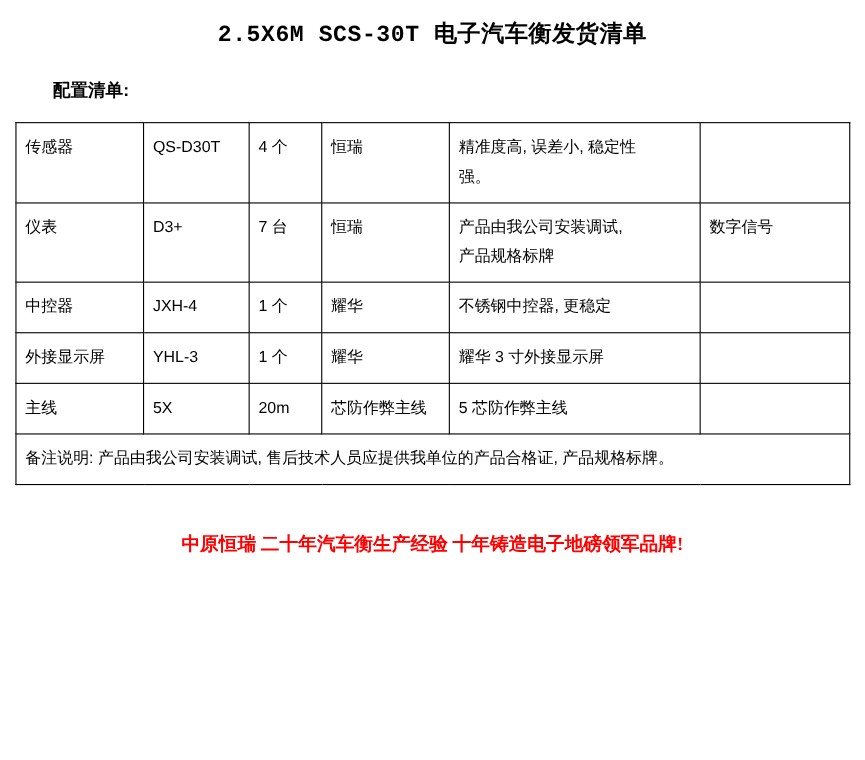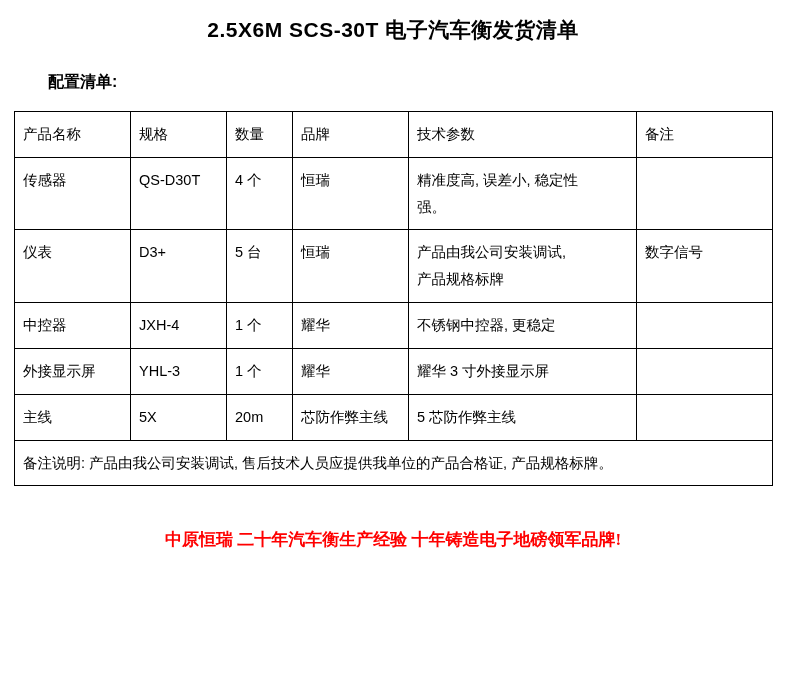--- a/index.html
+++ b/index.html
@@ -20,21 +20,21 @@
     height: 691px;
     box-sizing: border-box;
   }
   .doc-title {
     text-align: center;
     font-size: 21px;
     font-weight: bold;
     letter-spacing: 0.5px;
     margin-top: 16px;
     margin-bottom: 0;
-    font-family: Liberation Sans, sans-serif;
+    font-family: Liberation Mono, monospace;
   }
   .subtitle {
     font-size: 16px;
     font-weight: bold;
     margin-top: 28px;
     margin-left: 14px;
     padding-left: 34px;
   }
   table.spec-table {
     border-collapse: collapse;
@@ -84,46 +84,38 @@
   <table class="spec-table">
     <colgroup>
       <col class="col-0">
         <col class="col-1">
         <col class="col-2">
         <col class="col-3">
         <col class="col-4">
         <col class="col-5">
     </colgroup>
     <tbody>
-      <tr>
-        <td>产品名称</td>
-        <td>规格</td>
-        <td>数量</td>
-        <td>品牌</td>
-        <td>技术参数</td>
-        <td>备注</td>
-      </tr>
 
 
       <tr>
         <td>传感器</td>
         <td>QS-D30T</td>
         <td>4 个</td>
         <td>恒瑞</td>
         <td>
           <span class="cell-line">精准度高, 误差小, 稳定性</span>
           <span class="cell-line">强。</span>
         </td>
         <td></td>
       </tr>
 
       <tr>
         <td>仪表</td>
         <td>D3+</td>
-        <td>5 台</td>
+        <td>7 台</td>
         <td>恒瑞</td>
         <td>
           <span class="cell-line">产品由我公司安装调试,</span>
           <span class="cell-line">产品规格标牌</span>
         </td>
         <td>数字信号</td>
       </tr>
 
       <tr>
         <td>中控器</td>

